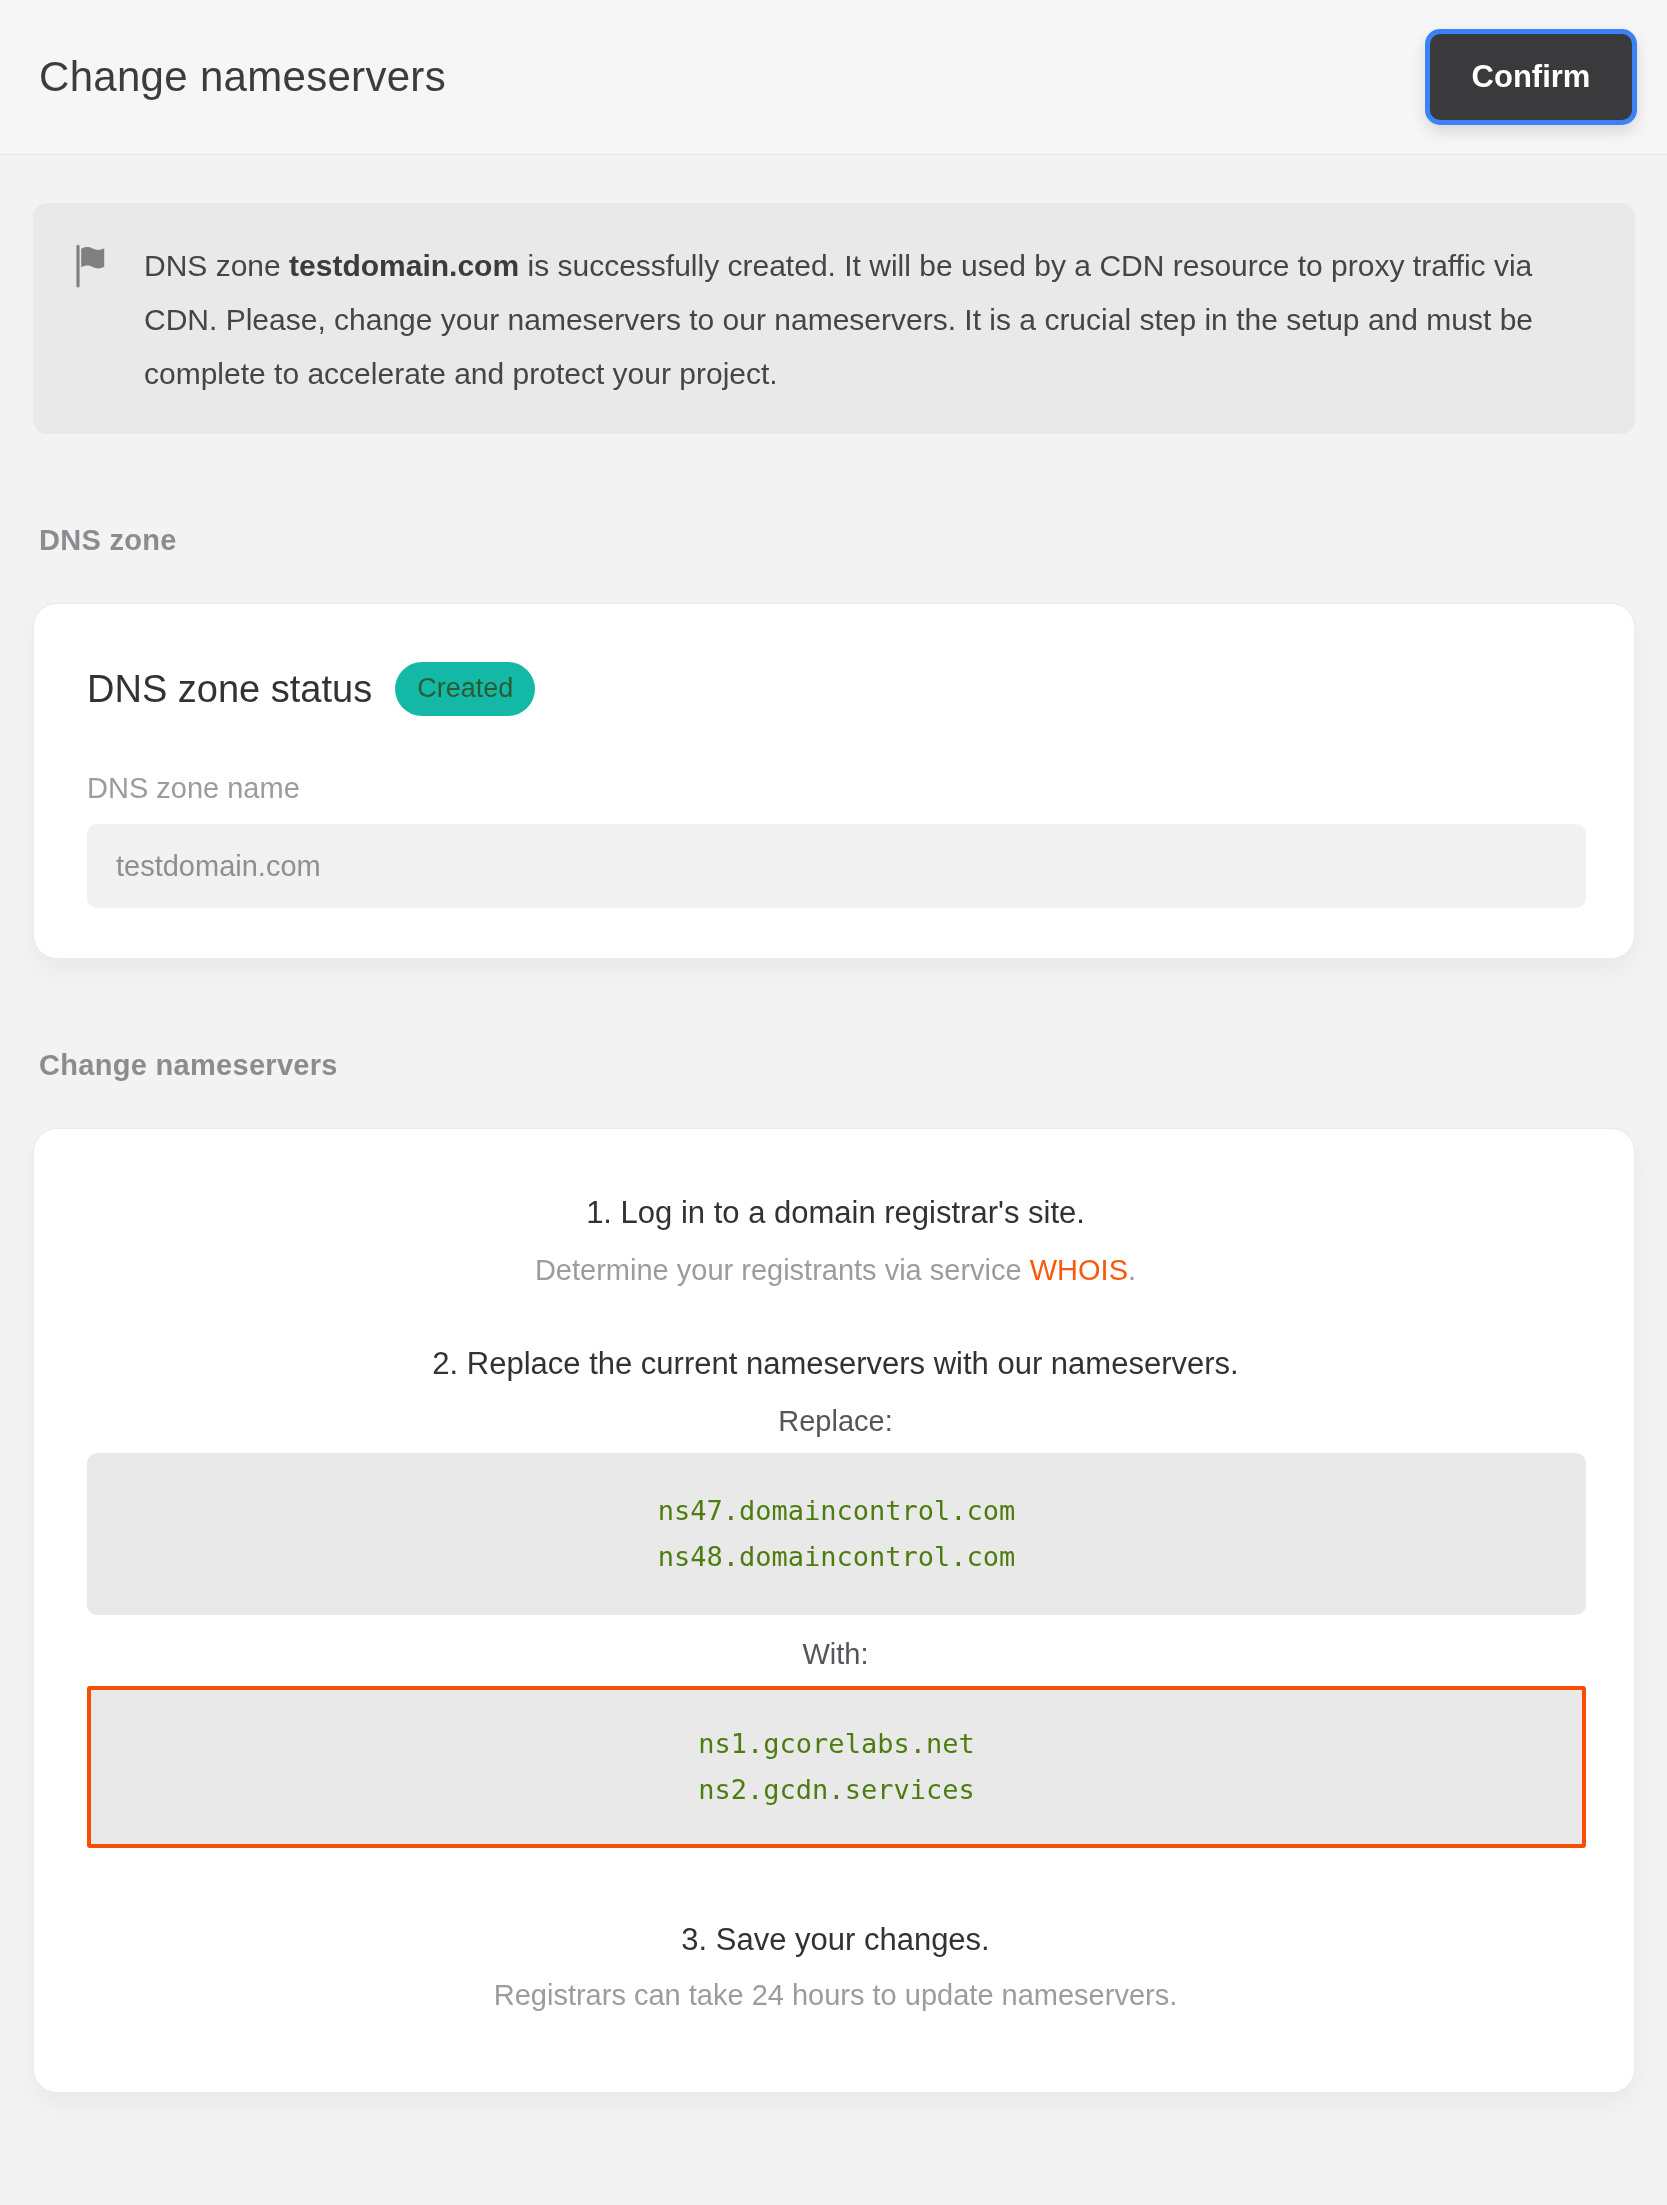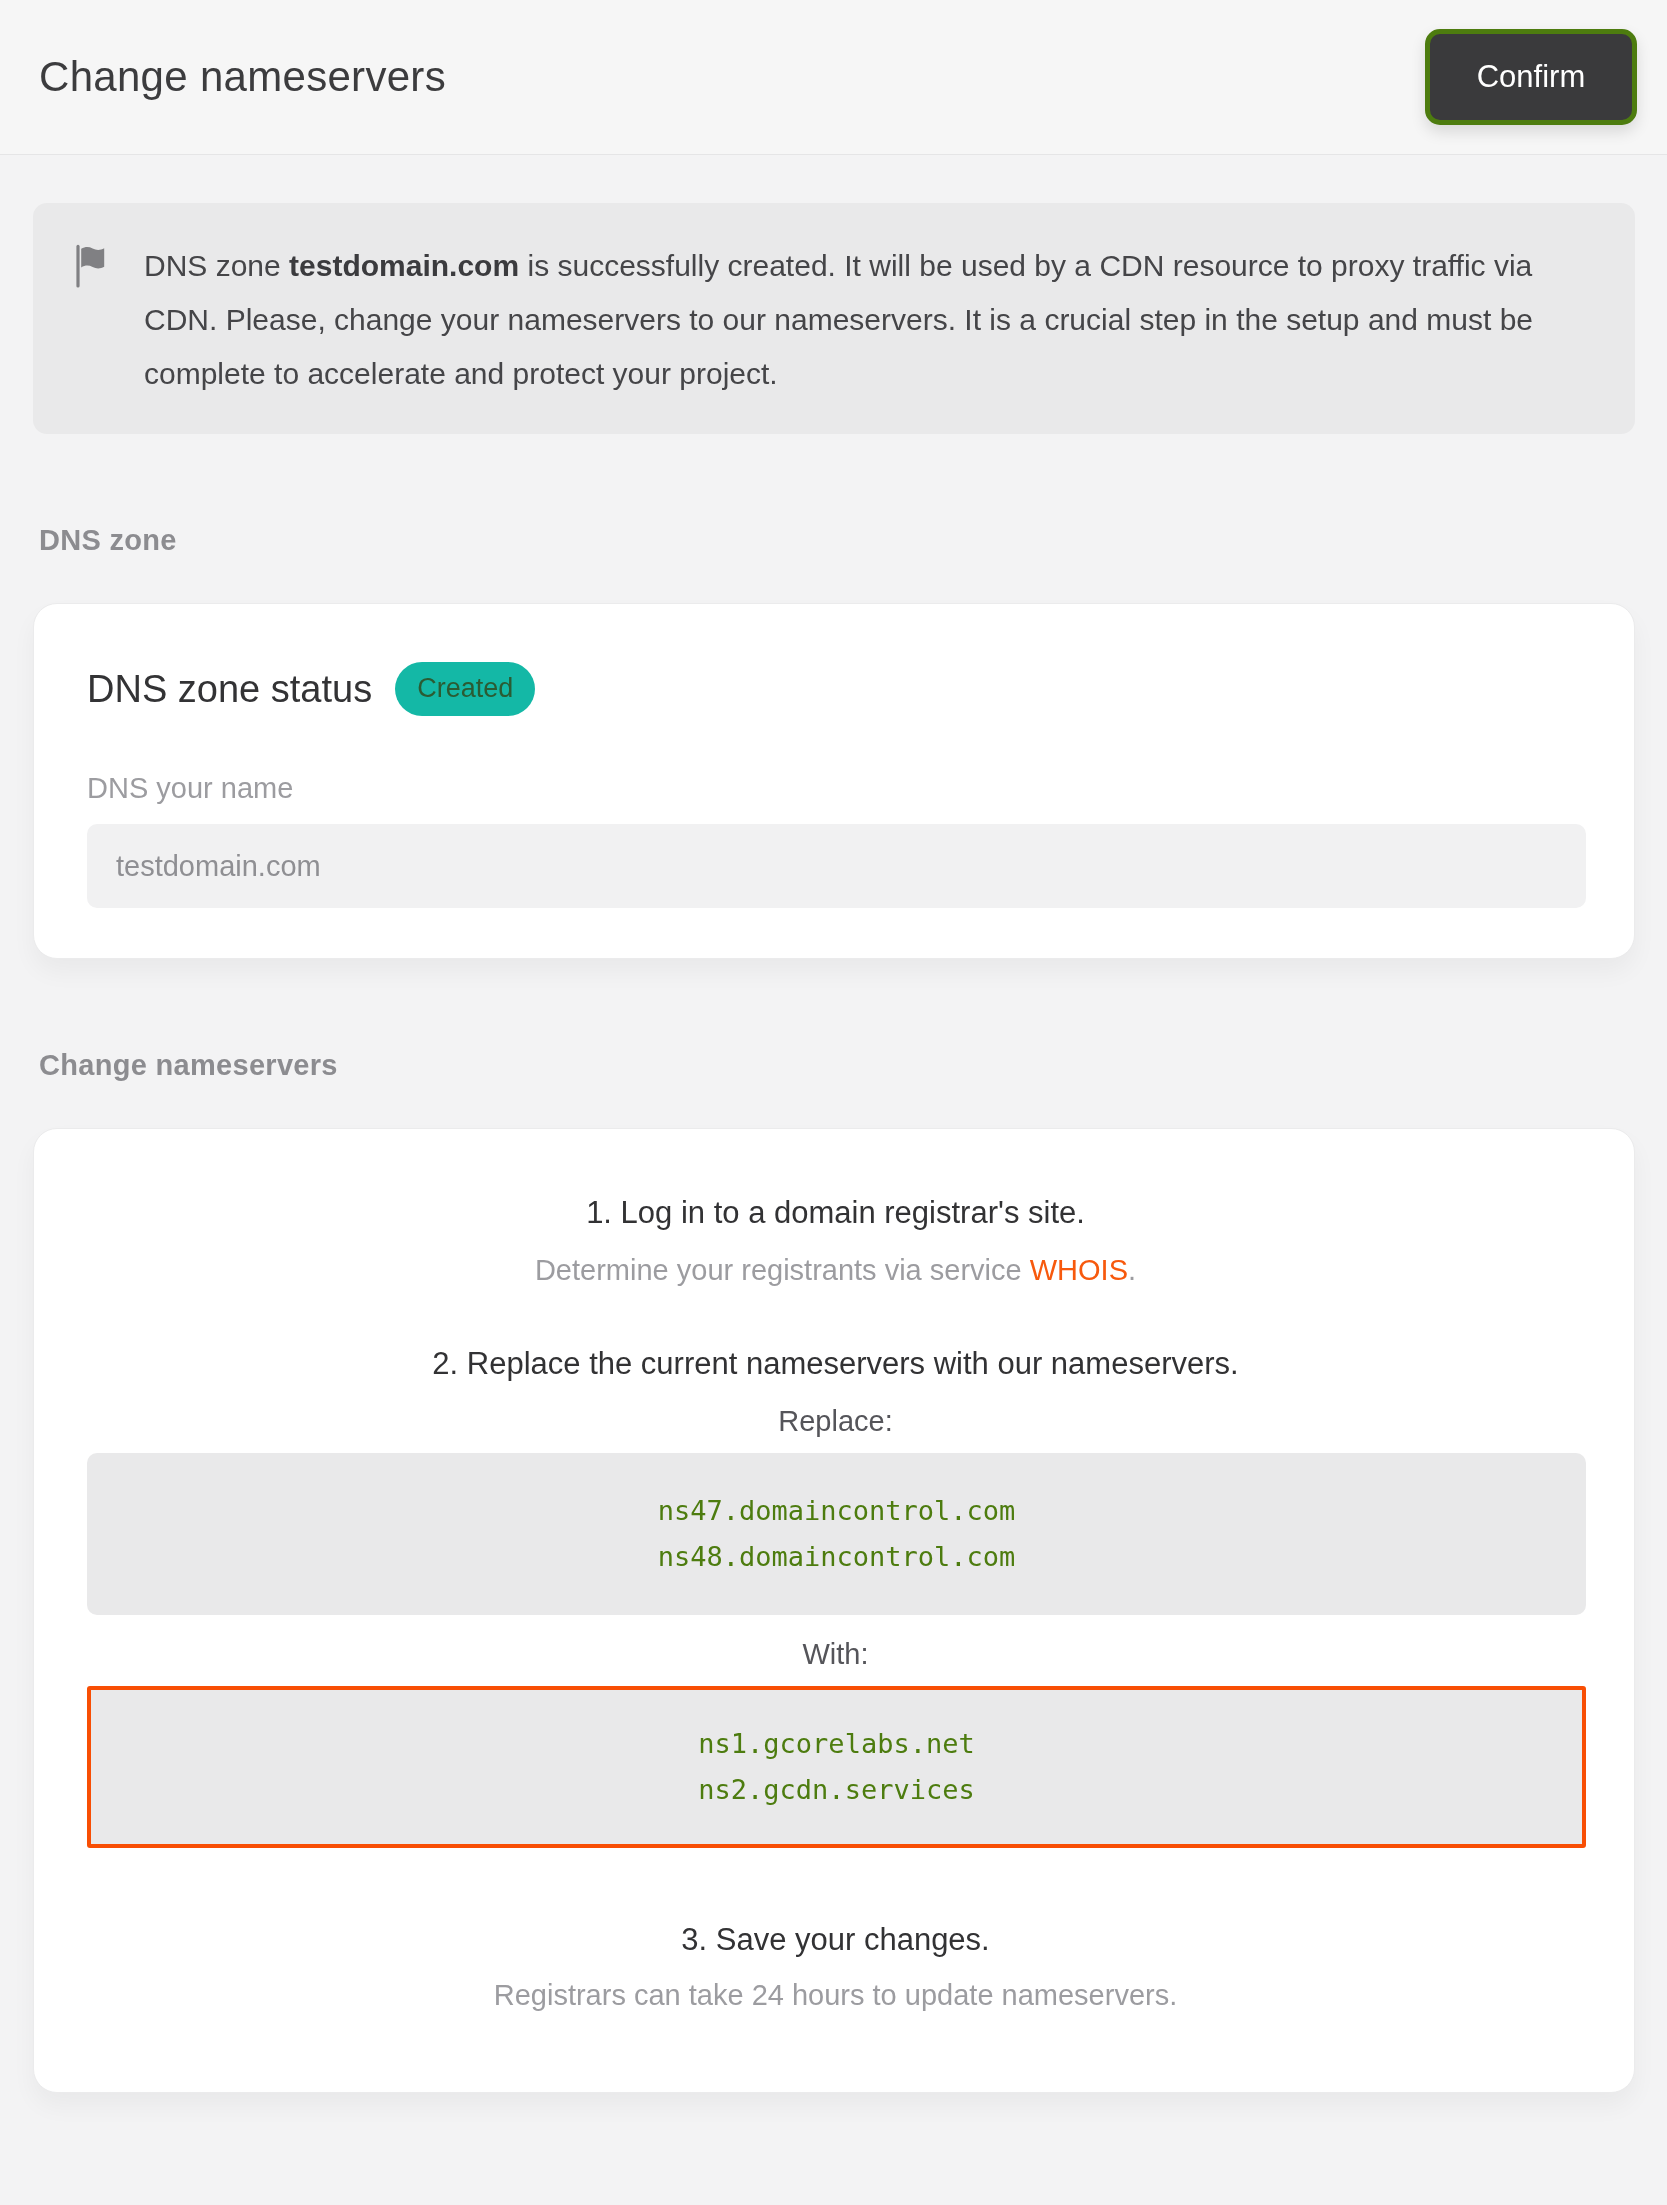--- a/index.html
+++ b/index.html
@@ -24,26 +24,26 @@
   .page-title {
     font-size: 42px;
     font-weight: 400;
     color: #3c3c3e;
     letter-spacing: 0.3px;
   }
   .confirm-btn {
     width: 212px;
     height: 96px;
     background: #3a3a3c;
-    border: 5px solid #4d7c0f;
+    border: 5px solid #3b82f6;
     border-radius: 15px;
     color: #ffffff;
     font-family: "Liberation Sans", sans-serif;
     font-size: 31px;
-    font-weight: 400;
+    font-weight: 700;
     cursor: pointer;
     box-shadow: 0 7px 15px rgba(0,0,0,0.12);
     margin-left: 40px;
   }
 
   
   .content { padding: 0 33px; }
 
   .banner {
     margin-top: 48px;
@@ -156,21 +156,21 @@
   </div>
 
   <div class="section-heading">DNS zone</div>
 
   <div class="card">
     <div class="card-inner">
       <div class="status-row">
         <span class="status-label">DNS zone status</span>
         <span class="badge">Created</span>
       </div>
-      <div class="field-label">DNS your name</div>
+      <div class="field-label">DNS zone name</div>
       <input class="text-input" type="text" value="testdomain.com" style="">
     </div>
   </div>
 
   <div class="section-heading">Change nameservers</div>
 
   <div class="card">
     <div class="card2-inner">
       <div class="step-title">1. Log in to a domain registrar's site.</div>
       <div class="step-sub"><span>Determine your registrants via service </span><a class="link">WHOIS</a><span>.</span></div>

